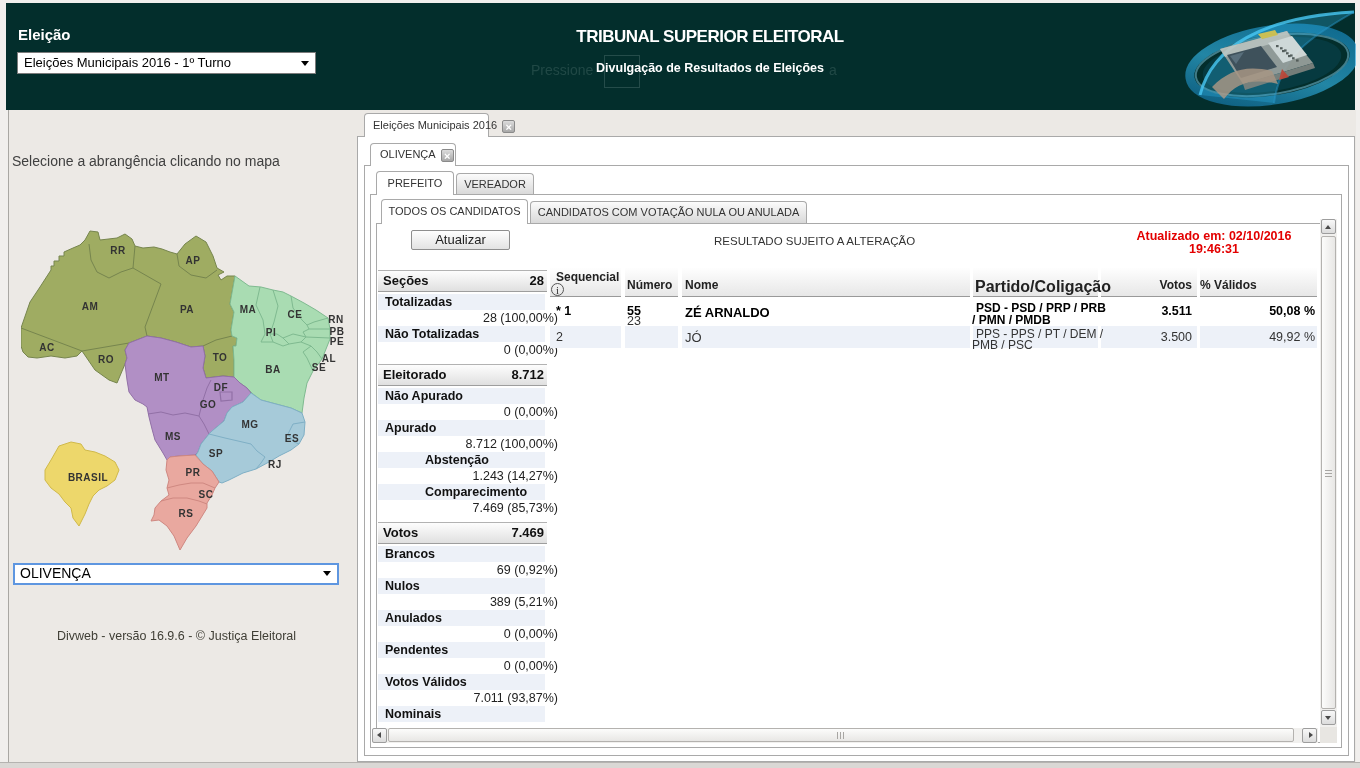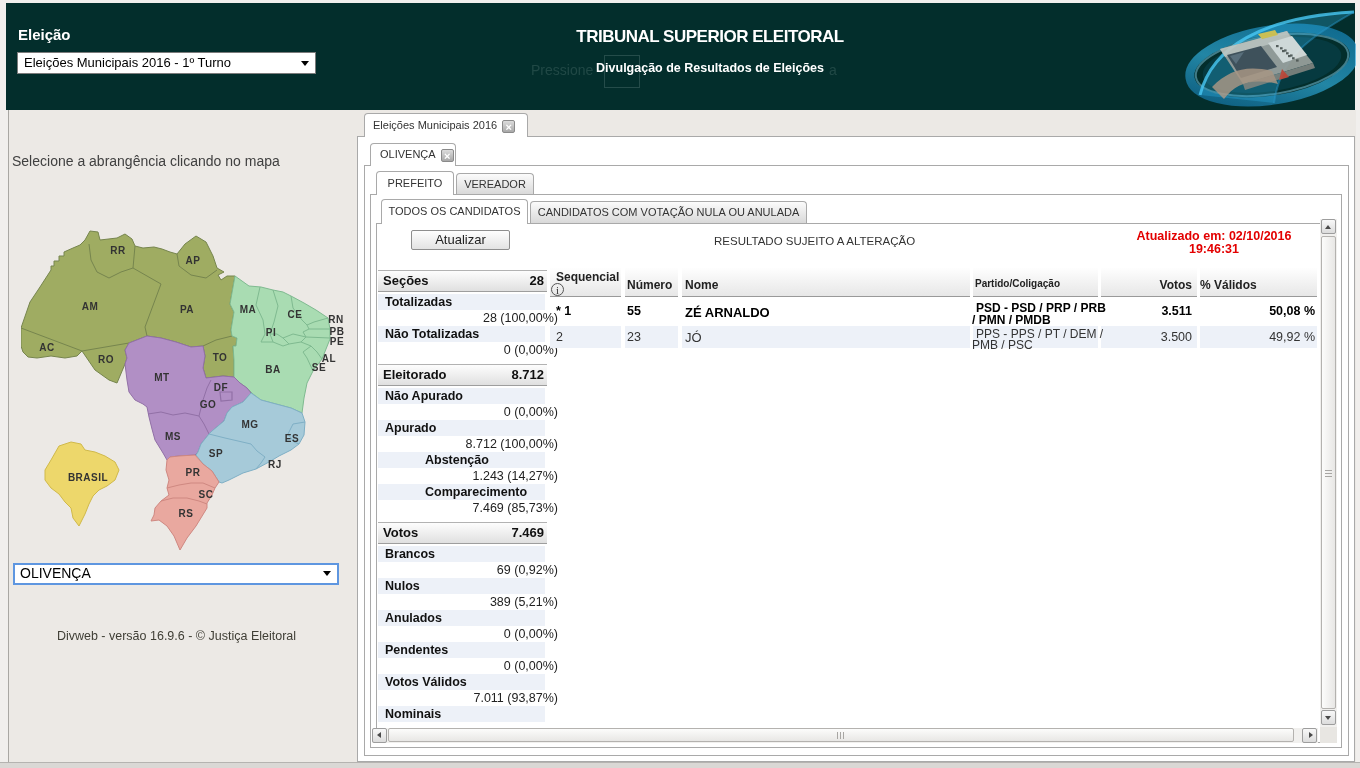--- a/index.html
+++ b/index.html
@@ -168,21 +168,21 @@
 <text x="172" y="246" font-family="Liberation Sans,sans-serif" font-size="10" font-weight="bold" fill="#333" text-anchor="middle" letter-spacing="0.5">PR</text>
 <text x="185" y="268" font-family="Liberation Sans,sans-serif" font-size="10" font-weight="bold" fill="#333" text-anchor="middle" letter-spacing="0.5">SC</text>
 <text x="165" y="287" font-family="Liberation Sans,sans-serif" font-size="10" font-weight="bold" fill="#333" text-anchor="middle" letter-spacing="0.5">RS</text>
 <text x="67" y="251" font-family="Liberation Sans,sans-serif" font-size="10" font-weight="bold" fill="#333" text-anchor="middle" letter-spacing="0.5">BRASIL</text>
 </svg>
   <div id="sel2">OLIVENÇA<span class="arr"></span></div>
   <div id="sb-foot">Divweb - versão 16.9.6 - © Justiça Eleitoral</div>
 </div>
 
 <div class="panel" style="left:357px;top:136px;width:998px;height:626px;"></div>
-<div class="tab on" style="left:364px;top:113px;width:164px;height:24px;line-height:22px;padding-left:8px;"><span class="cap">Eleições Municipais 2016</span><span class="xbtn">×</span></div>
+<div class="tab on" style="left:364px;top:113px;width:125px;height:24px;line-height:22px;padding-left:8px;"><span class="cap">Eleições Municipais 2016</span><span class="xbtn">×</span></div>
 <div class="panel" style="left:364px;top:165px;width:985px;height:591px;"></div>
 <div class="tab on" style="left:370px;top:143px;width:86px;height:23px;line-height:21px;padding-left:9px;"><span class="cap">OLIVENÇA</span><span class="xbtn">×</span></div>
 <div class="panel" style="left:370px;top:194px;width:972px;height:554px;"></div>
 <div class="tab on" style="left:376px;top:171px;width:78px;height:24px;line-height:22px;text-align:center;">PREFEITO</div>
 <div class="tab off" style="left:456px;top:173px;width:78px;height:21px;line-height:20px;text-align:center;">VEREADOR</div>
 <div class="panel" style="left:376px;top:223px;width:961px;height:520px;"></div>
 <div class="tab on" style="left:381px;top:199px;width:147px;height:25px;line-height:23px;text-align:center;">TODOS OS CANDIDATOS</div>
 <div class="tab off" style="left:530px;top:201px;width:277px;height:22px;line-height:21px;text-align:center;">CANDIDATOS COM VOTAÇÃO NULA OU ANULADA</div>
 
 <div class="abs" style="left:411px;top:230px;width:99px;height:20px;background:linear-gradient(#fefefe,#e3e3e3);border:1px solid #8e8e8e;border-radius:2px;text-align:center;font-size:13px;color:#222;line-height:18px;">Atualizar</div>
@@ -231,38 +231,38 @@
 <div class="th" style="left:550px;width:71px"></div>
 <div class="th" style="left:625px;width:53px"></div>
 <div class="th" style="left:682px;width:288px"></div>
 <div class="th" style="left:973px;width:125px"></div>
 <div class="th" style="left:1101px;width:96px"></div>
 <div class="th" style="left:1200px;width:117px"></div>
 <div class="cell" style="left:556px;top:270px;font-size:12px;font-weight:bold;color:#222">Sequencial</div>
 <div class="cell" style="left:551px;top:283px;width:13px;height:13px;border:1px solid #555;border-radius:50%;font-family:'Liberation Serif',serif;font-size:11px;line-height:12px;text-align:center;color:#333">i</div>
 <div class="cell" style="left:627px;top:278px;font-size:12px;font-weight:bold;color:#222">Número</div>
 <div class="cell" style="left:685px;top:278px;font-size:12px;font-weight:bold;color:#222">Nome</div>
-<div class="cell" style="left:975px;top:278px;font-size:10px;font-weight:bold;color:#222">Partido/Coligação</div>
+<div class="cell" style="left:975px;top:278px;font-size:16px;font-weight:bold;color:#222">Partido/Coligação</div>
 <div class="cell" style="left:1101px;top:278px;width:91px;text-align:right;font-size:12px;font-weight:bold;color:#222">Votos</div>
 <div class="cell" style="left:1200px;top:278px;width:116px;text-align:left;font-size:12px;font-weight:bold;color:#222">% Válidos</div>
 <div class="r2bg" style="left:550px;top:326px;width:71px;height:22px"></div>
 <div class="r2bg" style="left:625px;top:326px;width:53px;height:22px"></div>
 <div class="r2bg" style="left:682px;top:326px;width:288px;height:22px"></div>
 <div class="r2bg" style="left:973px;top:326px;width:125px;height:22px"></div>
 <div class="r2bg" style="left:1101px;top:326px;width:96px;height:22px"></div>
 <div class="r2bg" style="left:1200px;top:326px;width:117px;height:22px"></div>
 <div class="cell r1" style="left:556px;top:304px;font-size:12.5px">* 1</div>
 <div class="cell r1" style="left:627px;top:304px;font-size:12.5px">55</div>
 <div class="cell r1" style="left:685px;top:305px;font-size:13px">ZÉ ARNALDO</div>
 <div class="cell r1" style="left:976px;top:301px;font-size:12px">PSD - PSD / PRP / PRB</div>
     <div class="cell r1" style="left:972px;top:313px;font-size:12px">/ PMN / PMDB</div>
 <div class="cell r1" style="left:1101px;top:304px;width:91px;text-align:right;font-size:12.5px">3.511</div>
 <div class="cell r1" style="left:1200px;top:304px;width:115px;text-align:right;font-size:12.5px">50,08 %</div>
 <div class="cell" style="left:556px;top:330px;font-size:12.5px;color:#333">2</div>
-<div class="cell" style="left:627px;top:330px;font-size:12.5px;color:#333">23</div>
+<div class="cell" style="left:627px;top:314px;font-size:12.5px;color:#333">23</div>
 <div class="cell" style="left:685px;top:330px;font-size:13px;color:#333">JÓ</div>
 <div class="cell" style="left:976px;top:327px;font-size:12px;color:#333">PPS - PPS / PT / DEM /</div>
     <div class="cell" style="left:972px;top:338px;font-size:12px;color:#333">PMB / PSC</div>
 <div class="cell" style="left:1101px;top:330px;width:91px;text-align:right;font-size:12.5px;color:#333">3.500</div>
 <div class="cell" style="left:1200px;top:330px;width:115px;text-align:right;font-size:12.5px;color:#333">49,92 %</div>
 </div>
 
 <div id="scroll">
 <div class="sb-track" style="left:1320px;top:219px;width:17px;height:524px"></div>
 <div class="sb-btn" style="left:1321px;top:219px"></div>

